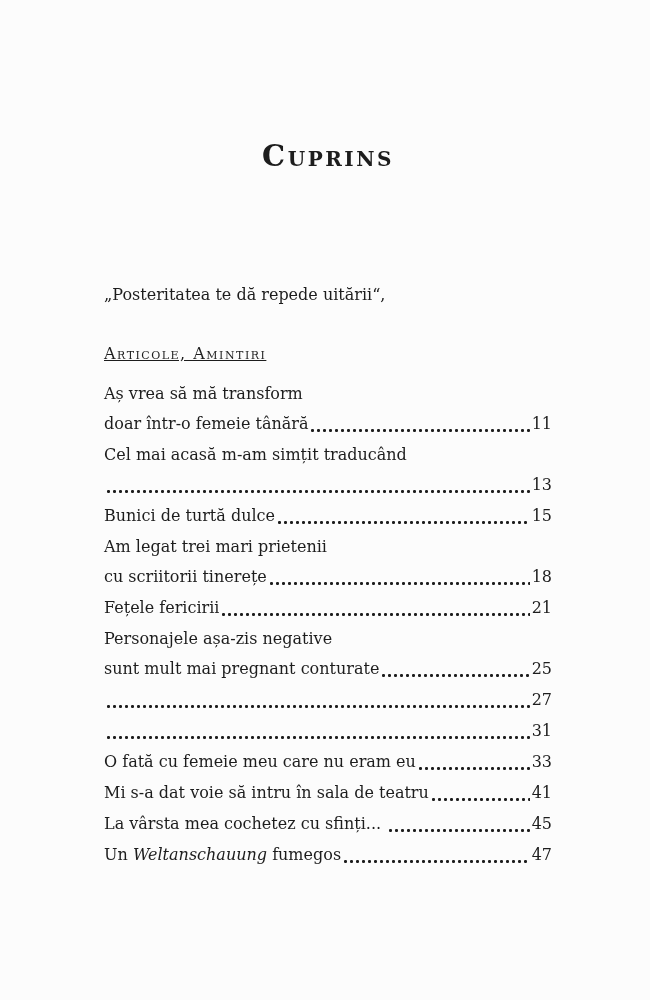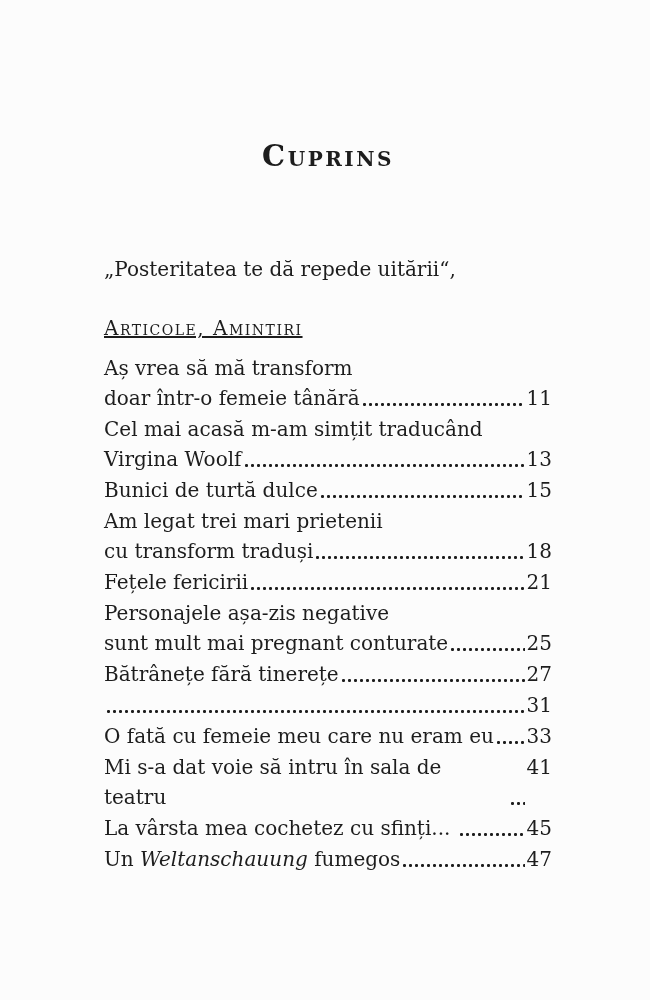--- a/index.html
+++ b/index.html
@@ -17,24 +17,24 @@
     box-sizing: border-box;
     padding: 138px 98px 0 104px; 
   }
   .title {
     font-size: 29px;
     line-height: 36px;
     font-weight: 600;
     font-variant: small-caps;
     letter-spacing: 2.5px;
     text-align: center;
-    margin: 0 0 80px 0;
+    margin: 0 0 106px 0;
   }
   .toc {
-    font-size: 20px;
+    font-size: 16px;
     line-height: 30px;
   }
   .toc-heading {
     font-variant: small-caps;
     letter-spacing: 1.5px;
     margin: 29px 0 10px 0;
     text-decoration: underline;
   }
   .toc-entry { margin-bottom: 1px; }
   .toc-line {
@@ -76,38 +76,37 @@
             <span class="entry-text"><span>doar într-o femeie tânără</span></span>
             <span class="dots"></span>
             <span class="page-num">11</span>
           </div>
         </div>
         <div class="toc-entry">
           <div class="toc-line">
             <span class="entry-text"><span>Cel mai acasă m-am simțit traducând</span></span>
           </div>
           <div class="toc-line">
-            <span class="entry-text"><span>Virgina Woolf</span></span>
             <span class="dots"></span>
             <span class="page-num">13</span>
           </div>
         </div>
         <div class="toc-entry">
           <div class="toc-line">
             <span class="entry-text"><span>Bunici de turtă dulce</span></span>
             <span class="dots"></span>
             <span class="page-num">15</span>
           </div>
         </div>
         <div class="toc-entry">
           <div class="toc-line">
             <span class="entry-text"><span>Am legat trei mari prietenii</span></span>
           </div>
           <div class="toc-line">
-            <span class="entry-text"><span>cu transform traduși</span></span>
+            <span class="entry-text"><span>cu scriitorii tinerețe</span></span>
             <span class="dots"></span>
             <span class="page-num">18</span>
           </div>
         </div>
         <div class="toc-entry">
           <div class="toc-line">
             <span class="entry-text"><span>Fețele fericirii</span></span>
             <span class="dots"></span>
             <span class="page-num">21</span>
           </div>
@@ -117,21 +116,20 @@
             <span class="entry-text"><span>Personajele așa-zis negative</span></span>
           </div>
           <div class="toc-line">
             <span class="entry-text"><span>sunt mult mai pregnant conturate</span></span>
             <span class="dots"></span>
             <span class="page-num">25</span>
           </div>
         </div>
         <div class="toc-entry">
           <div class="toc-line">
-            <span class="entry-text"><span>Bătrânețe fără tinerețe</span></span>
             <span class="dots"></span>
             <span class="page-num">27</span>
           </div>
         </div>
         <div class="toc-entry">
           <div class="toc-line">
             <span class="dots"></span>
             <span class="page-num">31</span>
           </div>
         </div>

